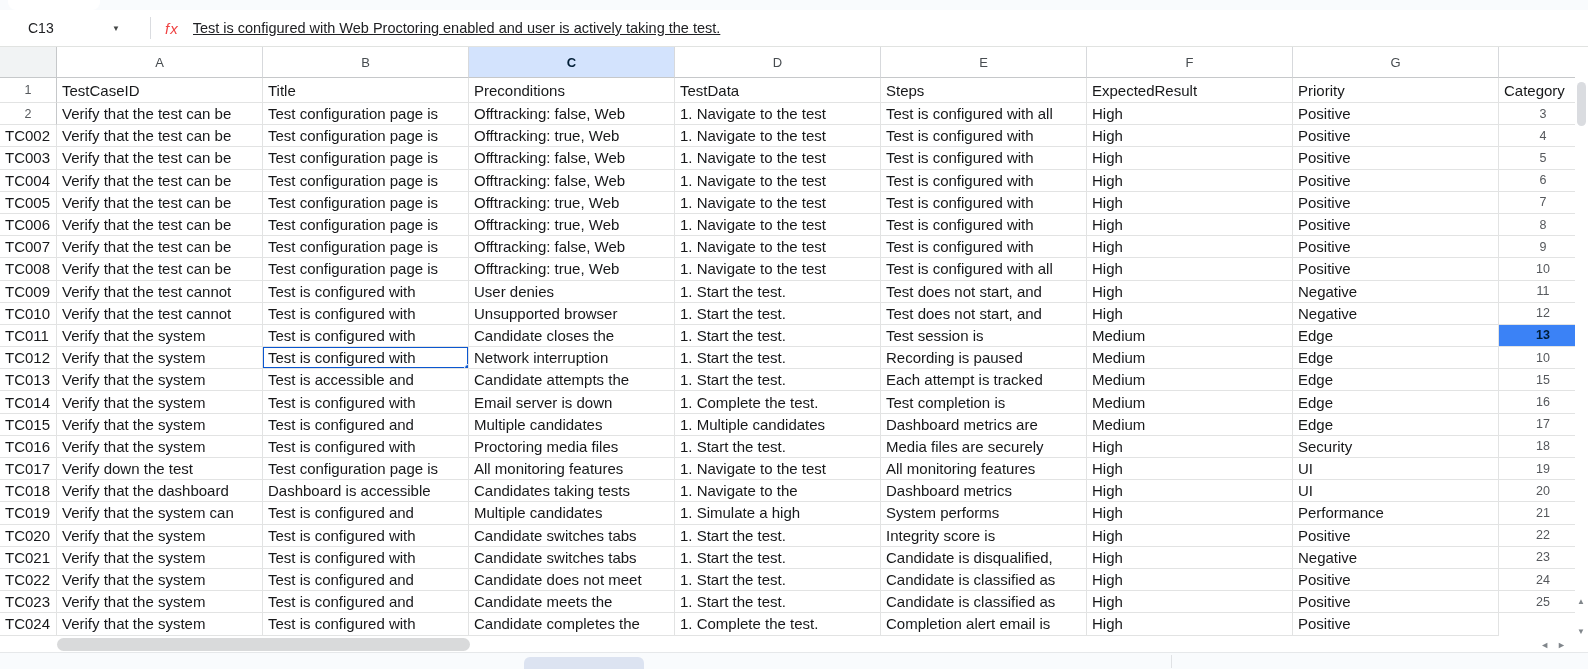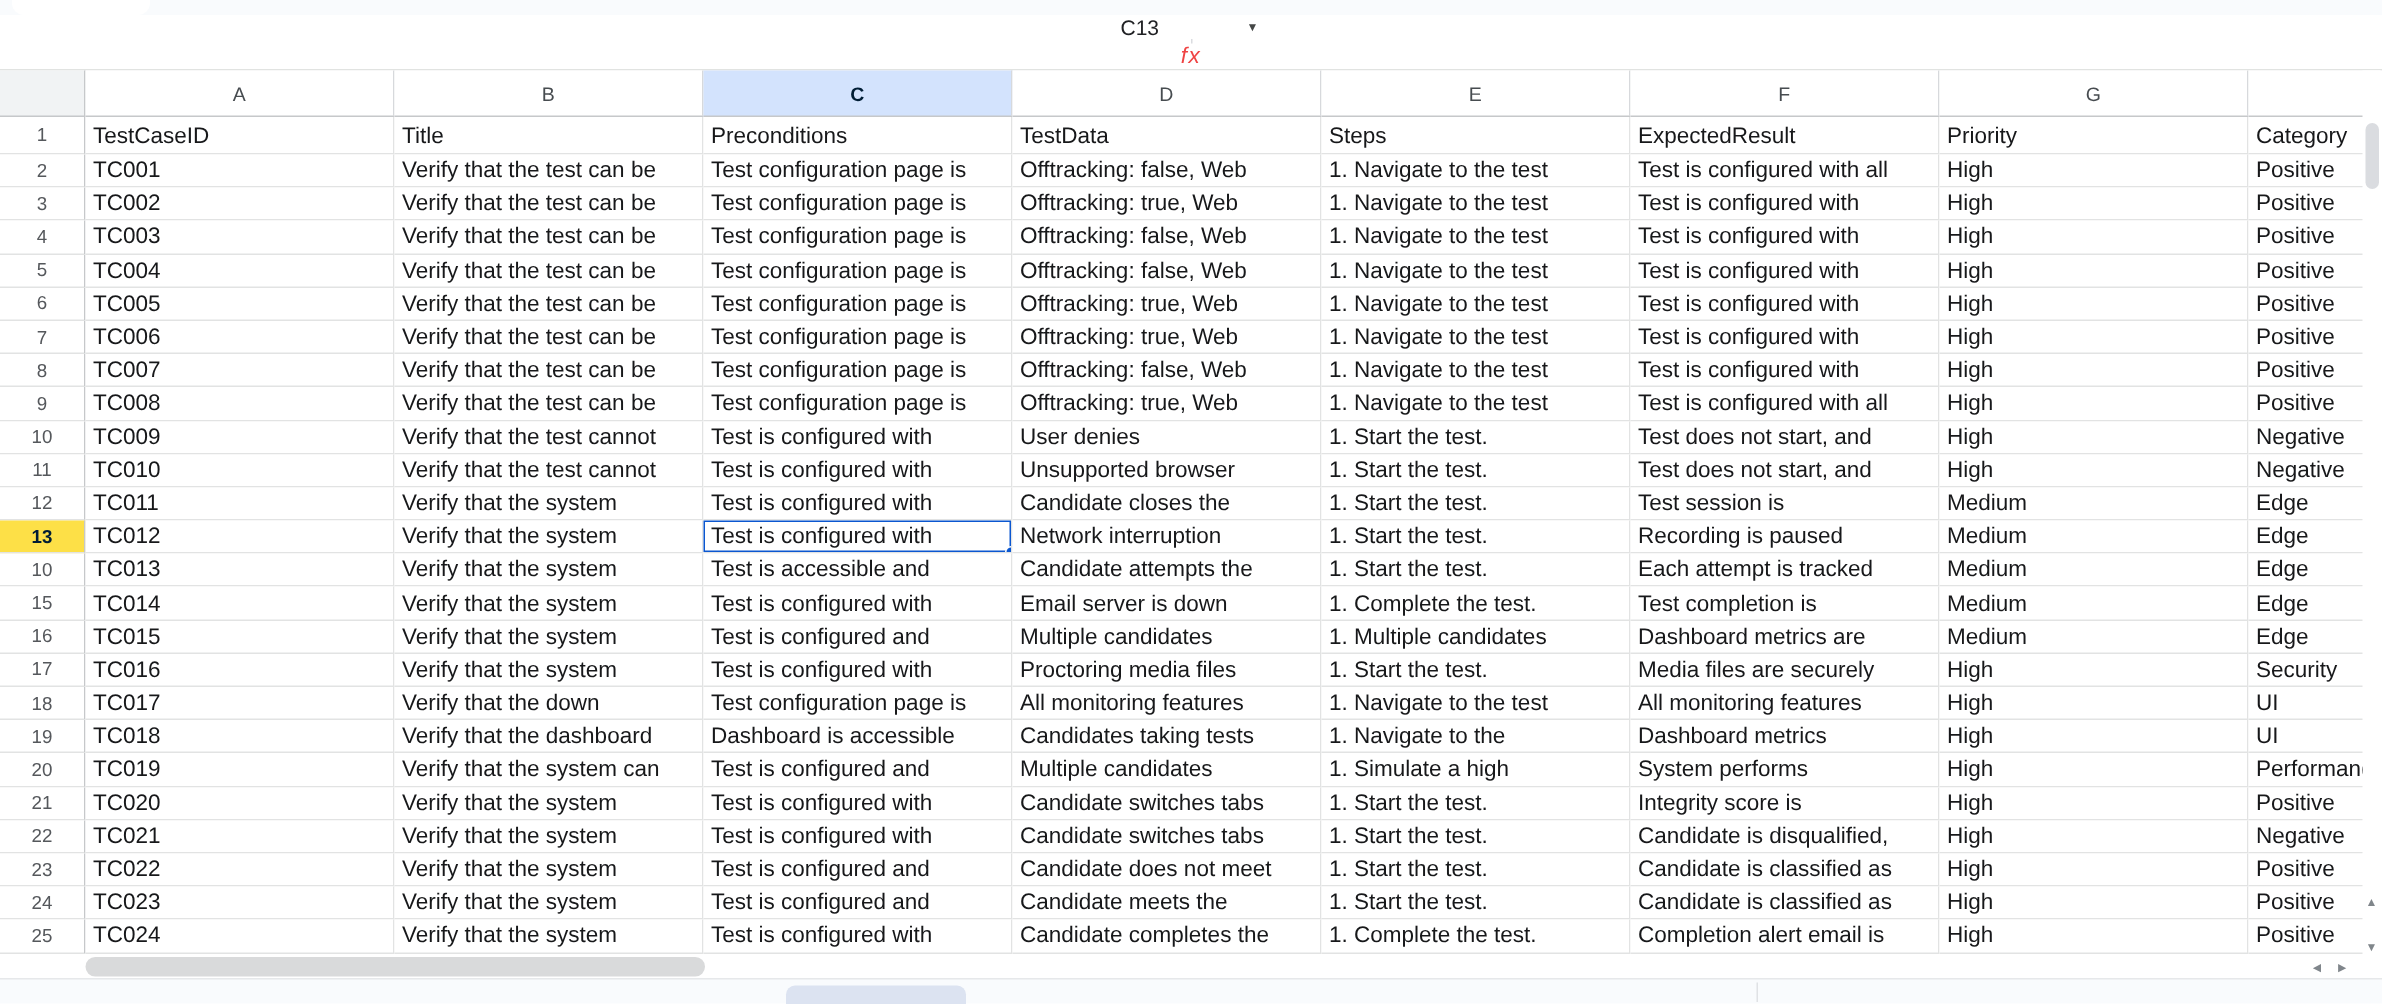--- a/index.html
+++ b/index.html
@@ -6,21 +6,21 @@
   html,body { margin:0; padding:0; width:1588px; height:669px; overflow:hidden;
     font-family:"Liberation Sans", sans-serif; background:#fff; }
 
   
   .top-strip { position:absolute; left:0; top:0; width:1588px; height:10px; background:#f9fbfd; }
   .top-strip .nub { position:absolute; left:8px; top:0; width:92px; height:10px; background:#ffffff;
     border-radius:0 0 8px 8px; }
 
   
   .formula-bar { position:absolute; left:0; top:10px; width:1588px; height:37px; background:#fff;
-    border-bottom:1px solid #e1e3e1; display:flex; align-items:center;flex-direction:column; }
+    border-bottom:1px solid #e1e3e1; display:flex; align-items:center; }
   .name-box { width:150px; height:100%; display:flex; align-items:center; padding-left:28px;
     position:relative; font-size:14px; color:#202124; cursor:text; }
   .name-box .caret { position:absolute; right:30px; top:50%; transform:translateY(-50%);
     font-size:8px; color:#444746; }
   .fb-divider { width:1px; height:22px; background:#dadce0; }
   .fx { font-family:Liberation Sans, sans-serif; font-style:italic; color:#ef4444; font-size:15px;
     margin:0 14px 0 14px; letter-spacing:1px; }
   .formula-text { font-size:14.5px; color:#202124; white-space:nowrap; overflow:hidden; flex:1; cursor:text;text-decoration:underline; }
 
   
@@ -28,21 +28,21 @@
     grid-template-columns:57px repeat(7,206px) 89px;
     grid-template-rows:31px 25px repeat(24,22.2px); }
   .colhdr, .corner, .rowhdr, .cell { border-right:1px solid #e2e3e3; border-bottom:1px solid #e2e3e3;
     overflow:hidden; white-space:nowrap; }
   .corner { background:#f1f3f4; border-right:1px solid #c6c8ca; border-bottom:1px solid #c6c8ca; }
   .colhdr { background:#ffffff; border-bottom:1px solid #c6c8ca; border-right:1px solid #d7d9dc;
     display:flex; align-items:center; justify-content:center; font-size:13px; color:#474c50; cursor:pointer; }
   .colhdr.sel { background:#d3e3fd; color:#001d35; font-weight:bold; }
   .rowhdr { background:#ffffff; border-right:1px solid #c6c8ca; border-bottom:1px solid #e2e3e3;
     display:flex; align-items:center; justify-content:center; font-size:12.5px; color:#55585c; cursor:pointer; }
-  .rowhdr.sel { background:#fde047; color:#001d35; font-weight:bold; }
+  .rowhdr.sel { background:#3b82f6; color:#001d35; font-weight:bold; }
   .cell { background:#fff; font-size:15px; color:#17181a; display:flex; align-items:center;
     padding:0 1px 0 5px; cursor:cell; position:relative; }
   .sel-overlay { position:absolute; inset:-1px; border:2px solid #0b57d0; pointer-events:none; }
   .fill-handle { position:absolute; right:-5px; bottom:-5px; width:8px; height:8px; background:#0b57d0;
     border-radius:50%; border:1px solid #fff; }
 
   
   .vscroll-track { position:absolute; right:0; top:47px; width:13px; height:605px; background:#ffffff; }
   .vscroll-thumb { position:absolute; right:2px; top:35px; width:9px; height:44px; background:#dadce0;
     border-radius:5px; cursor:grab; }
@@ -88,21 +88,20 @@
     <div class="rowhdr">1</div>
     <div class="cell">TestCaseID</div>
     <div class="cell">Title</div>
     <div class="cell">Preconditions</div>
     <div class="cell">TestData</div>
     <div class="cell">Steps</div>
     <div class="cell">ExpectedResult</div>
     <div class="cell">Priority</div>
     <div class="cell">Category</div>
     <div class="rowhdr">2</div>
-    <div class="cell">TC001</div>
     <div class="cell">Verify that the test can be</div>
     <div class="cell">Test configuration page is</div>
     <div class="cell">Offtracking: false, Web</div>
     <div class="cell">1. Navigate to the test</div>
     <div class="cell">Test is configured with all</div>
     <div class="cell">High</div>
     <div class="cell">Positive</div>
     <div class="rowhdr">3</div>
     <div class="cell">TC002</div>
     <div class="cell">Verify that the test can be</div>
@@ -235,21 +234,21 @@
     <div class="cell">TC016</div>
     <div class="cell">Verify that the system</div>
     <div class="cell">Test is configured with</div>
     <div class="cell">Proctoring media files</div>
     <div class="cell">1. Start the test.</div>
     <div class="cell">Media files are securely</div>
     <div class="cell">High</div>
     <div class="cell">Security</div>
     <div class="rowhdr">18</div>
     <div class="cell">TC017</div>
-    <div class="cell">Verify that the down</div>
+    <div class="cell">Verify down the test</div>
     <div class="cell">Test configuration page is</div>
     <div class="cell">All monitoring features</div>
     <div class="cell">1. Navigate to the test</div>
     <div class="cell">All monitoring features</div>
     <div class="cell">High</div>
     <div class="cell">UI</div>
     <div class="rowhdr">19</div>
     <div class="cell">TC018</div>
     <div class="cell">Verify that the dashboard</div>
     <div class="cell">Dashboard is accessible</div>

